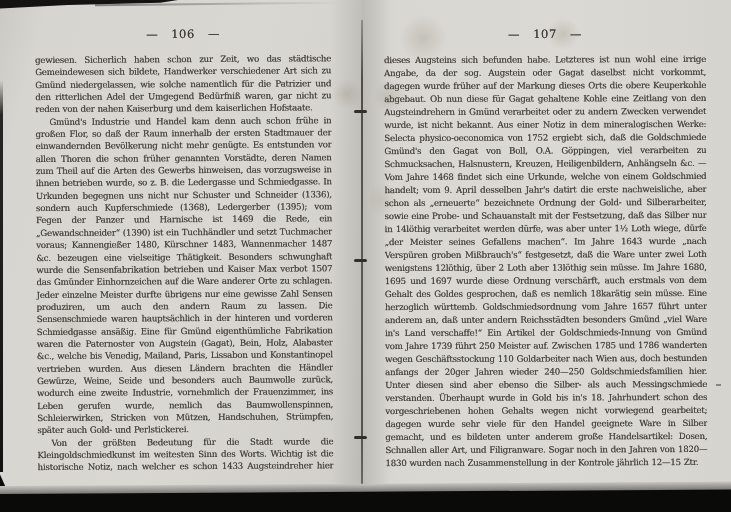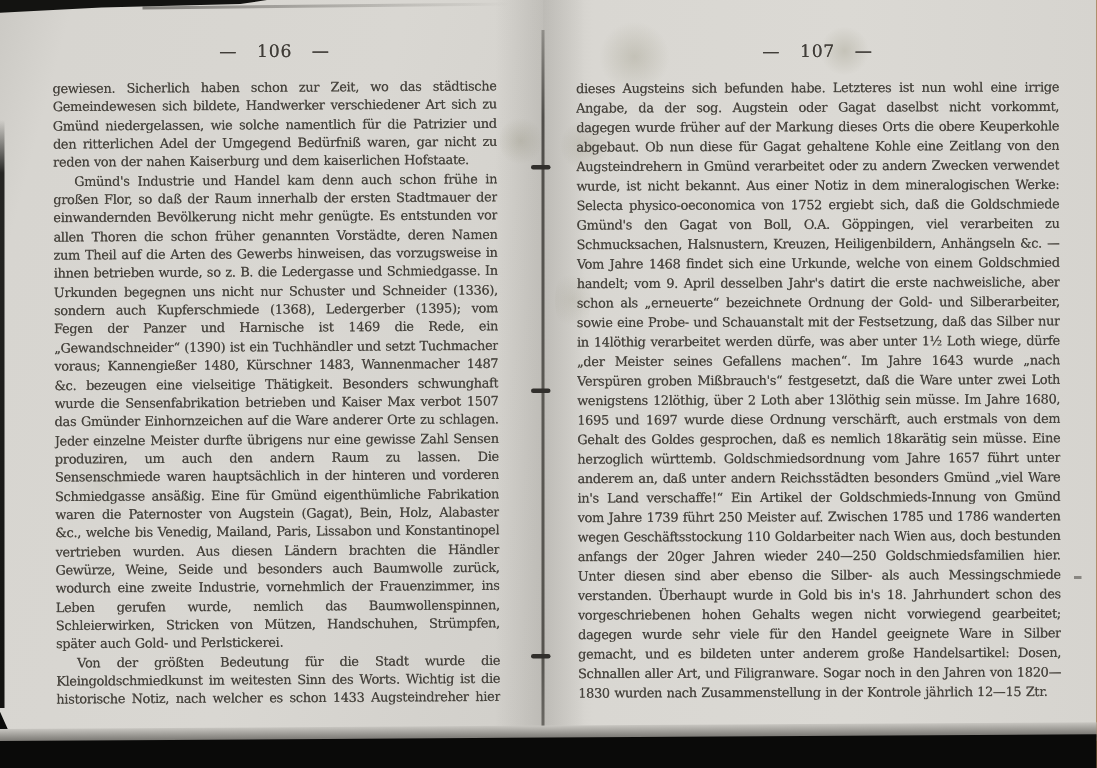--- a/index.html
+++ b/index.html
@@ -1,21 +1,21 @@
 <!DOCTYPE html>
 <html><head>
 <meta charset="utf-8">
 <style>
   html, body { margin:0; padding:0; }
   body {
     width:731px; height:512px; overflow:hidden; position:relative;
     background:#0a0a09;
     font-family:"DejaVu Serif", serif;
   }
-  .photo { position:absolute; inset:0; background:#fdba74; }
+  .photo { position:absolute; inset:0; background:#7dd3fc; }
 
   
   .bg-left {
     position:absolute; left:0; top:0; width:362px; height:494px;
     background:linear-gradient(105deg,#cbc9c4,#d7d5d0 10%,#d9d7d2 55%,#d1cfca 98%);
   }
   .bg-right {
     position:absolute; left:362px; top:0; width:369px; height:494px;
     background:linear-gradient(to right,#cccac5,#d9d7d2 9%,#dbd9d4 55%,#d6d4cf 100%);
   }

